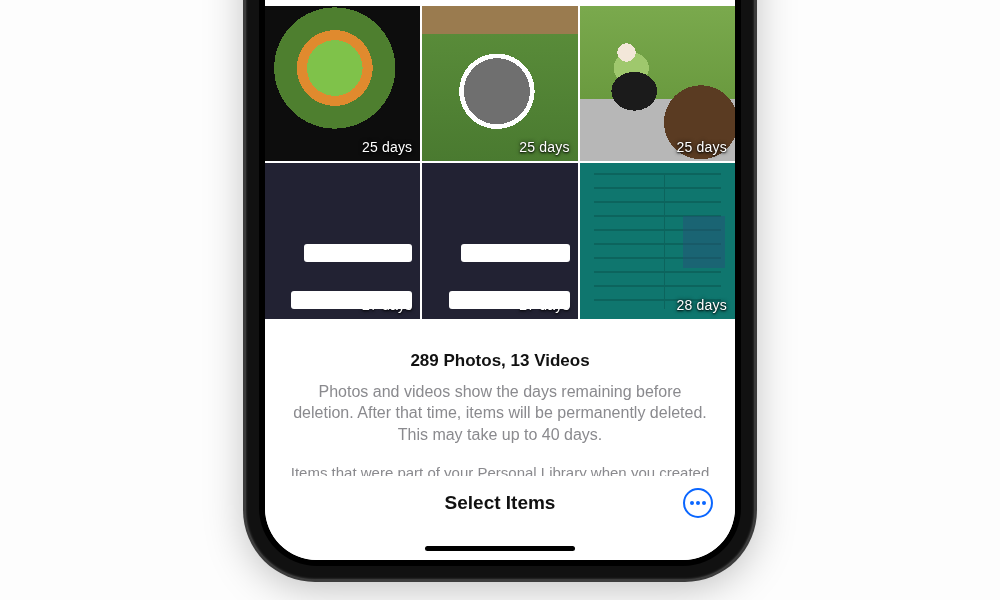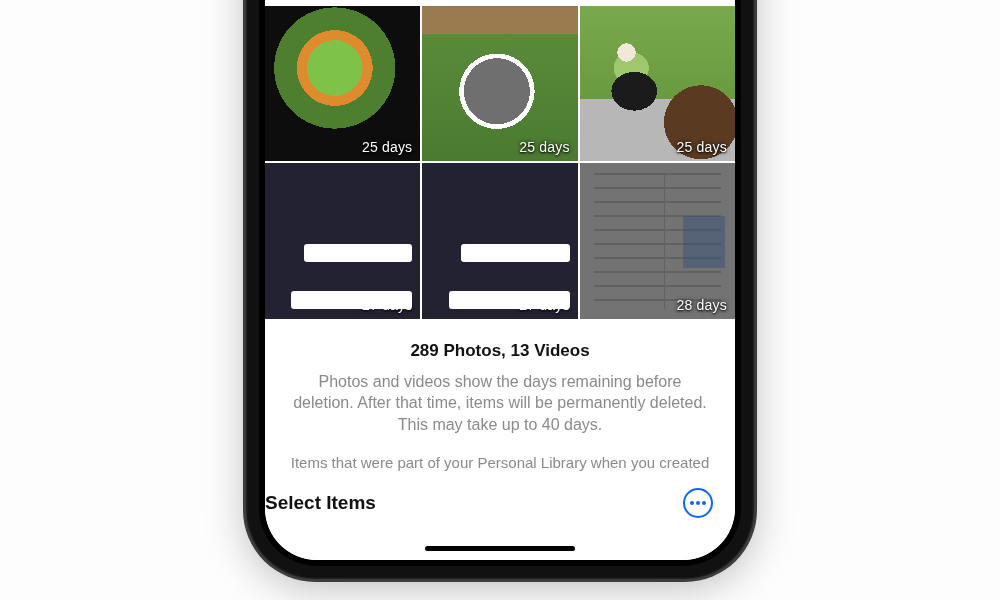--- a/index.html
+++ b/index.html
@@ -96,41 +96,41 @@
     content:"";
     position:absolute;
     right:8px;
     height:18px;
     background:#fff;
     border-radius:3px;
     width:70%;
   }
   .meme::before { top:52%; }
   .meme::after  { top:82%; width:78%; }
-  .doc { background:#737373; position:relative; }
+  .doc { background:#0f766e; position:relative; }
   .doc::before{
     content:"";
     position:absolute; inset:10px 14px;
     background:
       linear-gradient(#000 0 2px, transparent 2px) 0 0/100% 14px,
       linear-gradient(90deg, transparent 0 55%, #000 55% 56%, transparent 56%) 0 0/100% 100%;
     opacity:.15;
   }
   .doc::after{
     content:"";
     position:absolute;
     right:10px; top:34%;
     width:42px; height:52px;
     background:#2a4a7a;
     opacity:.4;
   }
 
   
   .footer-block {
-    padding: 22px 24px 8px;
+    padding: 32px 24px 8px;
     text-align: center;
   }
   .summary-count {
     font-size: 17px;
     font-weight: 700;
     color: #111;
     margin-bottom: 10px;
   }
   .summary-desc {
     font-size: 16px;
@@ -145,21 +145,21 @@
   }
 
   
   .action-bar {
     position: absolute;
     left: 0; right: 0; bottom: 0;
     height: 84px;
     background: #fff;
     display: flex;
     align-items: flex-start;
-    justify-content: flex-start;
+    justify-content: center;
     padding-top: 16px;
   }
   .action-title {
     font-size: 19px;
     font-weight: 700;
     color: #111;
   }
   .more-btn {
     position: absolute;
     right: 22px;

